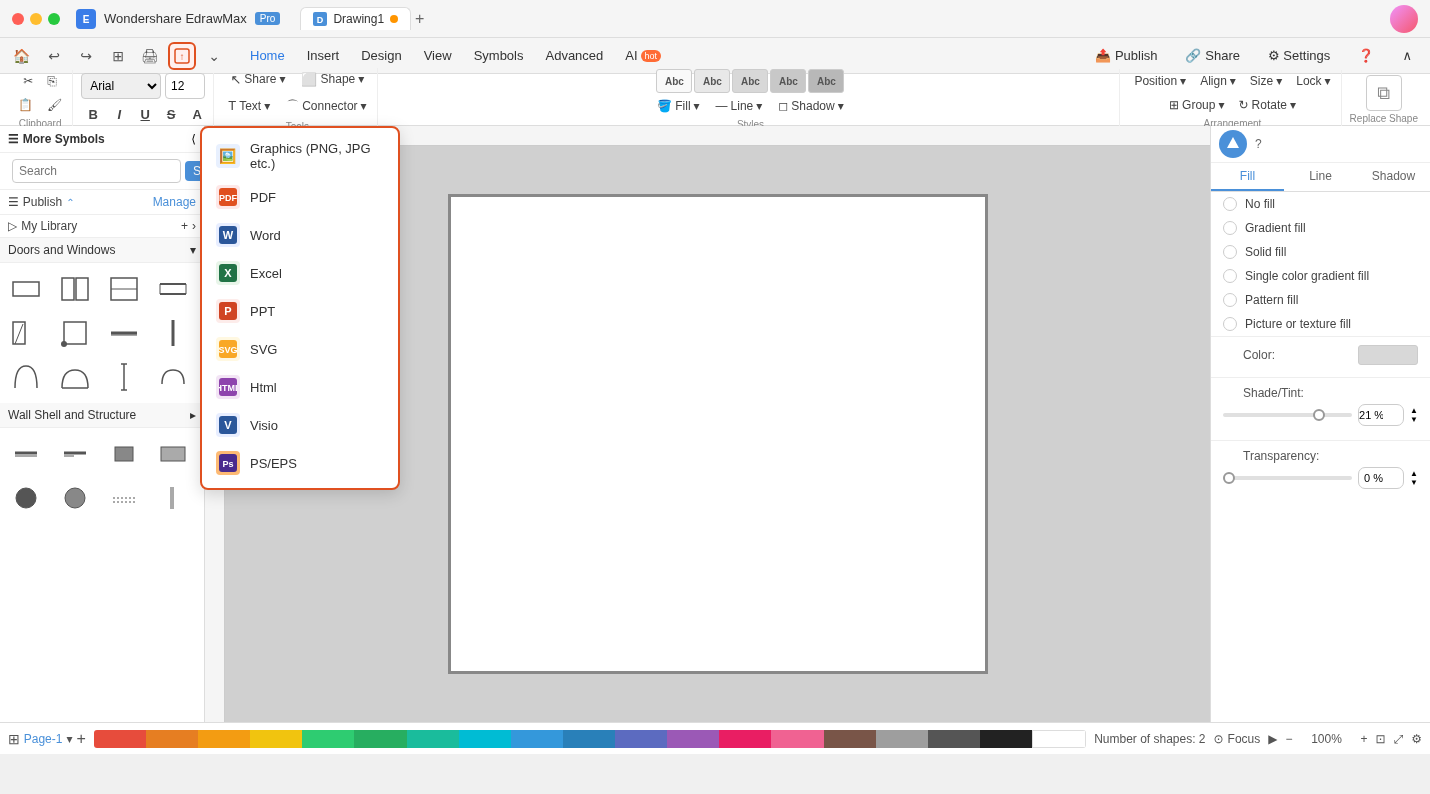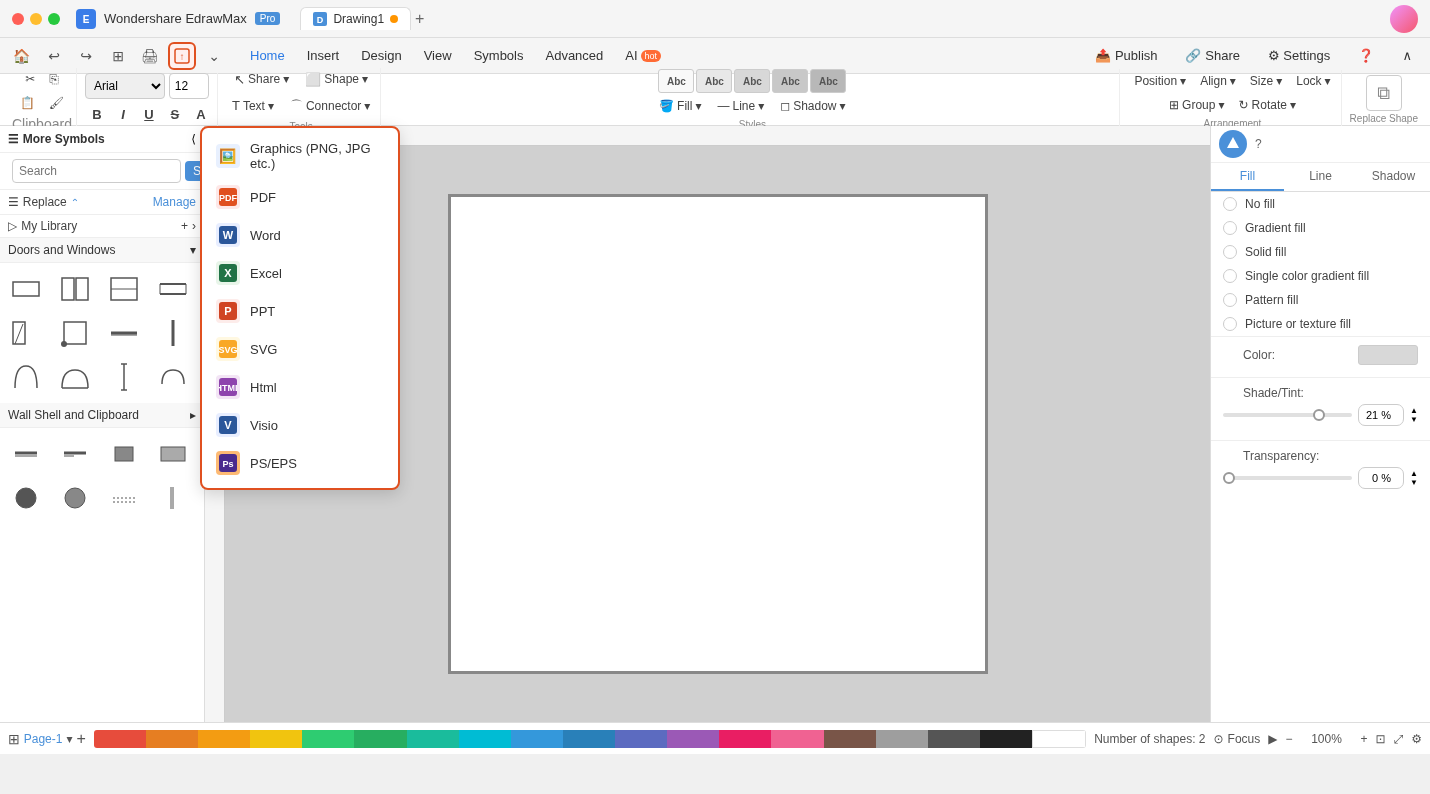--- a/index.html
+++ b/index.html
@@ -112,21 +112,21 @@
     .right-tab { flex: 1; text-align: center; padding: 6px; font-size: 12px; cursor: pointer; color: #666; }
     .right-tab.active { color: #4a90d9; border-bottom: 2px solid #4a90d9; font-weight: 500; }
     .fill-option { display: flex; align-items: center; gap: 8px; padding: 5px 12px; cursor: pointer; font-size: 12px; color: #444; }
     .radio-circle { width: 14px; height: 14px; border-radius: 50%; border: 1px solid #ccc; flex-shrink: 0; }
     .fill-section { padding: 8px 12px; border-top: 1px solid #eee; }
     .fill-label { font-size: 12px; color: #555; margin-bottom: 4px; display: flex; align-items: center; justify-content: space-between; margin-left: 20px; }
     .color-swatch { width: 60px; height: 20px; background: #d8d8d8; border: 1px solid #ccc; border-radius: 3px; }
     .slider-row { display: flex; align-items: center; gap: 6px; margin-bottom: 6px; }
     .slider-track { flex: 1; height: 4px; background: #e0e0e0; border-radius: 2px; position: relative; }
     .slider-thumb { width: 12px; height: 12px; background: white; border: 2px solid #999; border-radius: 50%; position: absolute; top: -4px; }
-    .percent-input { width: 46px; height: 22px; border: 1px solid #ccc; border-radius: 7px; font-size: 11px; text-align: right; padding-right: 12px; }
+    .percent-input { width: 46px; height: 22px; border: 1px solid #ccc; border-radius: 7px; font-size: 11px; text-align: right; padding-right: 20px; }
 
     
     .bottom-bar {
       height: 32px;
       background: white;
       border-top: 1px solid #ddd;
       display: flex;
       align-items: center;
       padding: 0 8px;
       gap: 8px;
@@ -238,21 +238,21 @@
   <div class="toolbar-section">
     <div style="display:flex;flex-direction:column;gap:2px;align-items:center;">
       <div style="display:flex;gap:2px;">
         <div class="tb-btn">✂</div>
         <div class="tb-btn">⎘</div>
       </div>
       <div style="display:flex;gap:2px;">
         <div class="tb-btn">📋</div>
         <div class="tb-btn">🖌</div>
       </div>
-      <span style="font-size:14px;color:#888;">Clipboard</span>
+      <span style="font-size:10px;color:#888;">Clipboard</span>
     </div>
   </div>
 
   <div class="toolbar-section" style="flex-direction:column;gap:4px;align-items:flex-start;">
     <div style="display:flex;align-items:center;gap:4px;">
       <select class="font-select">
         <option>Arial</option>
       </select>
       <input type="number" value="12" style="width: 40px; height: 26px; border: 1px solid rgb(204, 204, 204); border-radius: 4px; font-size: 12px; text-align: center;">
     </div>
@@ -357,21 +357,21 @@
       <svg width="14" height="14" viewBox="0 0 14 14">
           <circle cx="6" cy="6" r="4" fill="none" stroke="#999" stroke-width="1.5"></circle>
           <line x1="9" y1="9" x2="13" y2="13" stroke="#999" stroke-width="1.5"></line>
         </svg>
       <input class="search-input" type="text" placeholder="Search" style="">
       <button class="search-btn">Search</button>
     </div>
     <div class="library-row">
       <span style="display:flex;align-items:center;gap:4px;">
         <span>☰</span>
-        <span>Replace</span>
+        <span>Publish</span>
         <span style="font-size:10px;color:#4a90d9;">⌃</span>
       </span>
       <span style="color:#4a90d9;cursor:pointer;font-size:12px;">Manage</span>
     </div>
     <div style="display:flex;align-items:center;justify-content:space-between;padding:4px 8px;border-bottom:1px solid #eee;font-size:12px;color:#444;">
       <span style="display:flex;align-items:center;gap:4px;">
         <span>▷</span>
         <span>My Library</span>
       </span>
       <div style="display:flex;gap:4px;">
@@ -455,21 +455,21 @@
           </svg>
       </div>
       <div class="shape-item">
         <svg width="30" height="30" viewBox="0 0 30 30">
             <path d="M4 22 Q4 8 15 8 Q26 8 26 22" fill="none" stroke="#555" stroke-width="1.5"></path>
           </svg>
       </div>
     </div>
 
     <div class="section-header">
-      <span>Wall Shell and Clipboard</span>
+      <span>Wall Shell and Structure</span>
       <span>▸</span>
     </div>
     <div class="shapes-grid">
 
       <div class="shape-item">
         <svg width="30" height="30" viewBox="0 0 30 30">
             <line x1="4" y1="14" x2="26" y2="14" stroke="#555" stroke-width="3"></line>
             <line x1="4" y1="17" x2="26" y2="17" stroke="#555" stroke-width="1"></line>
           </svg>
       </div>

